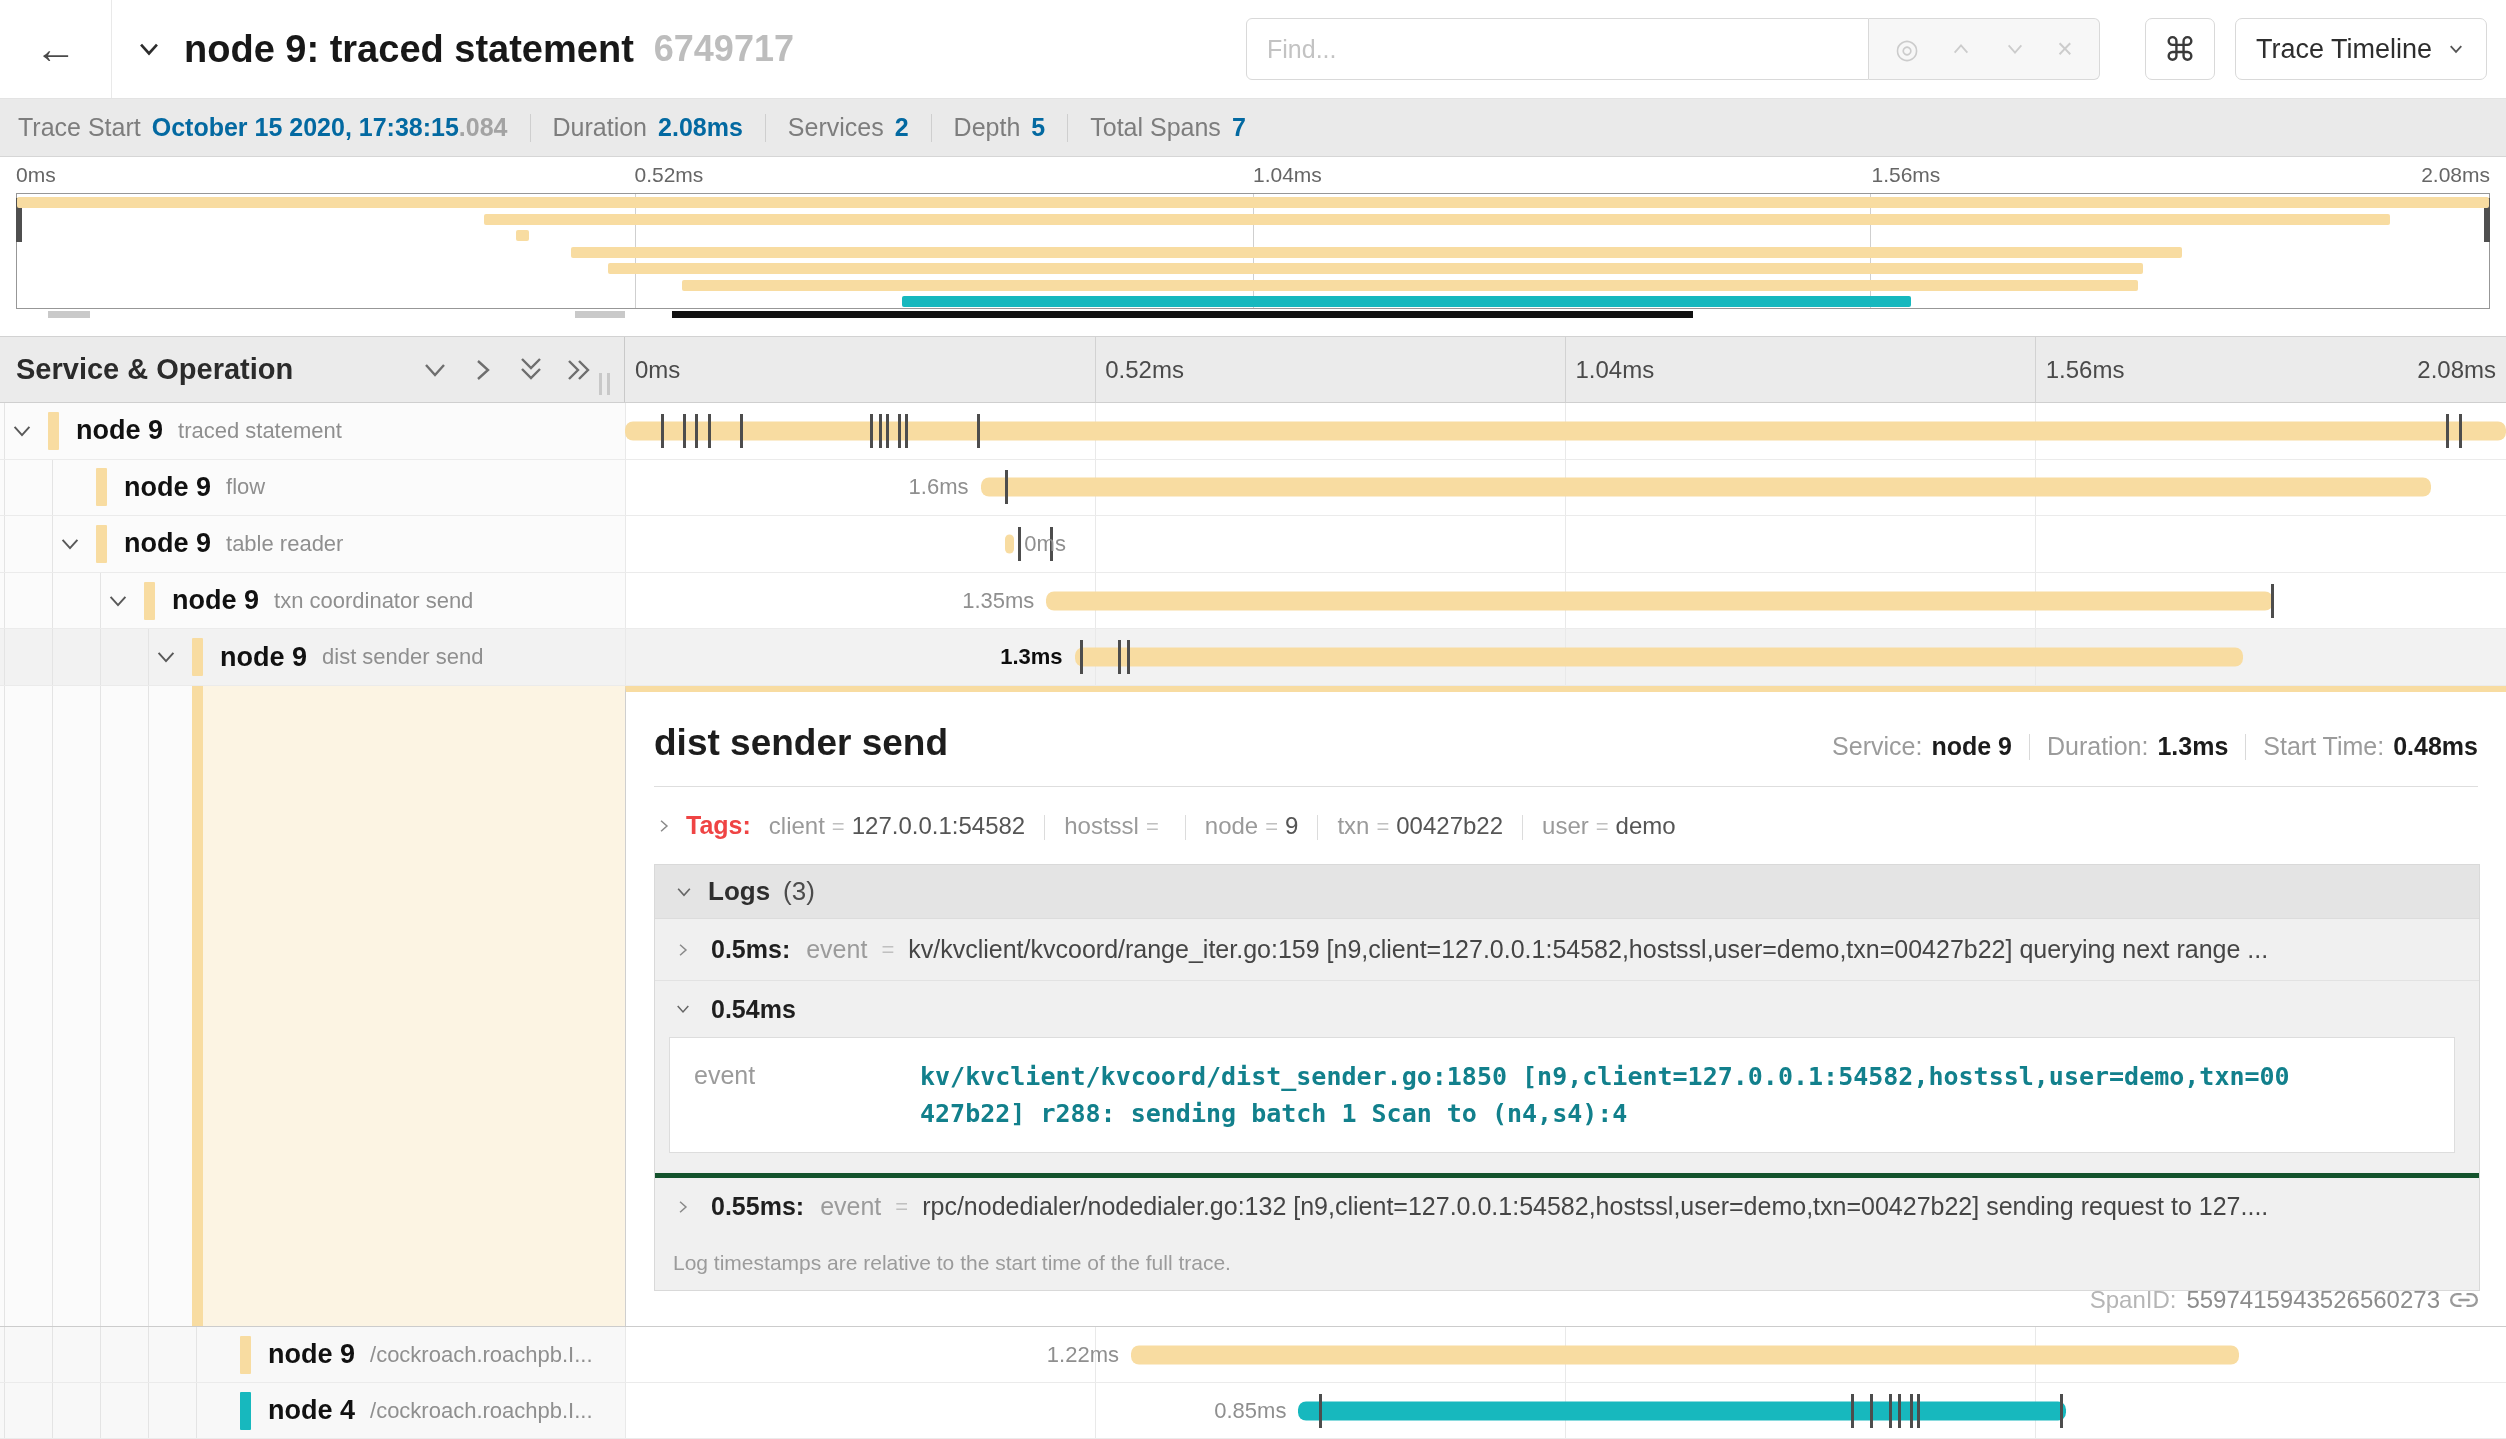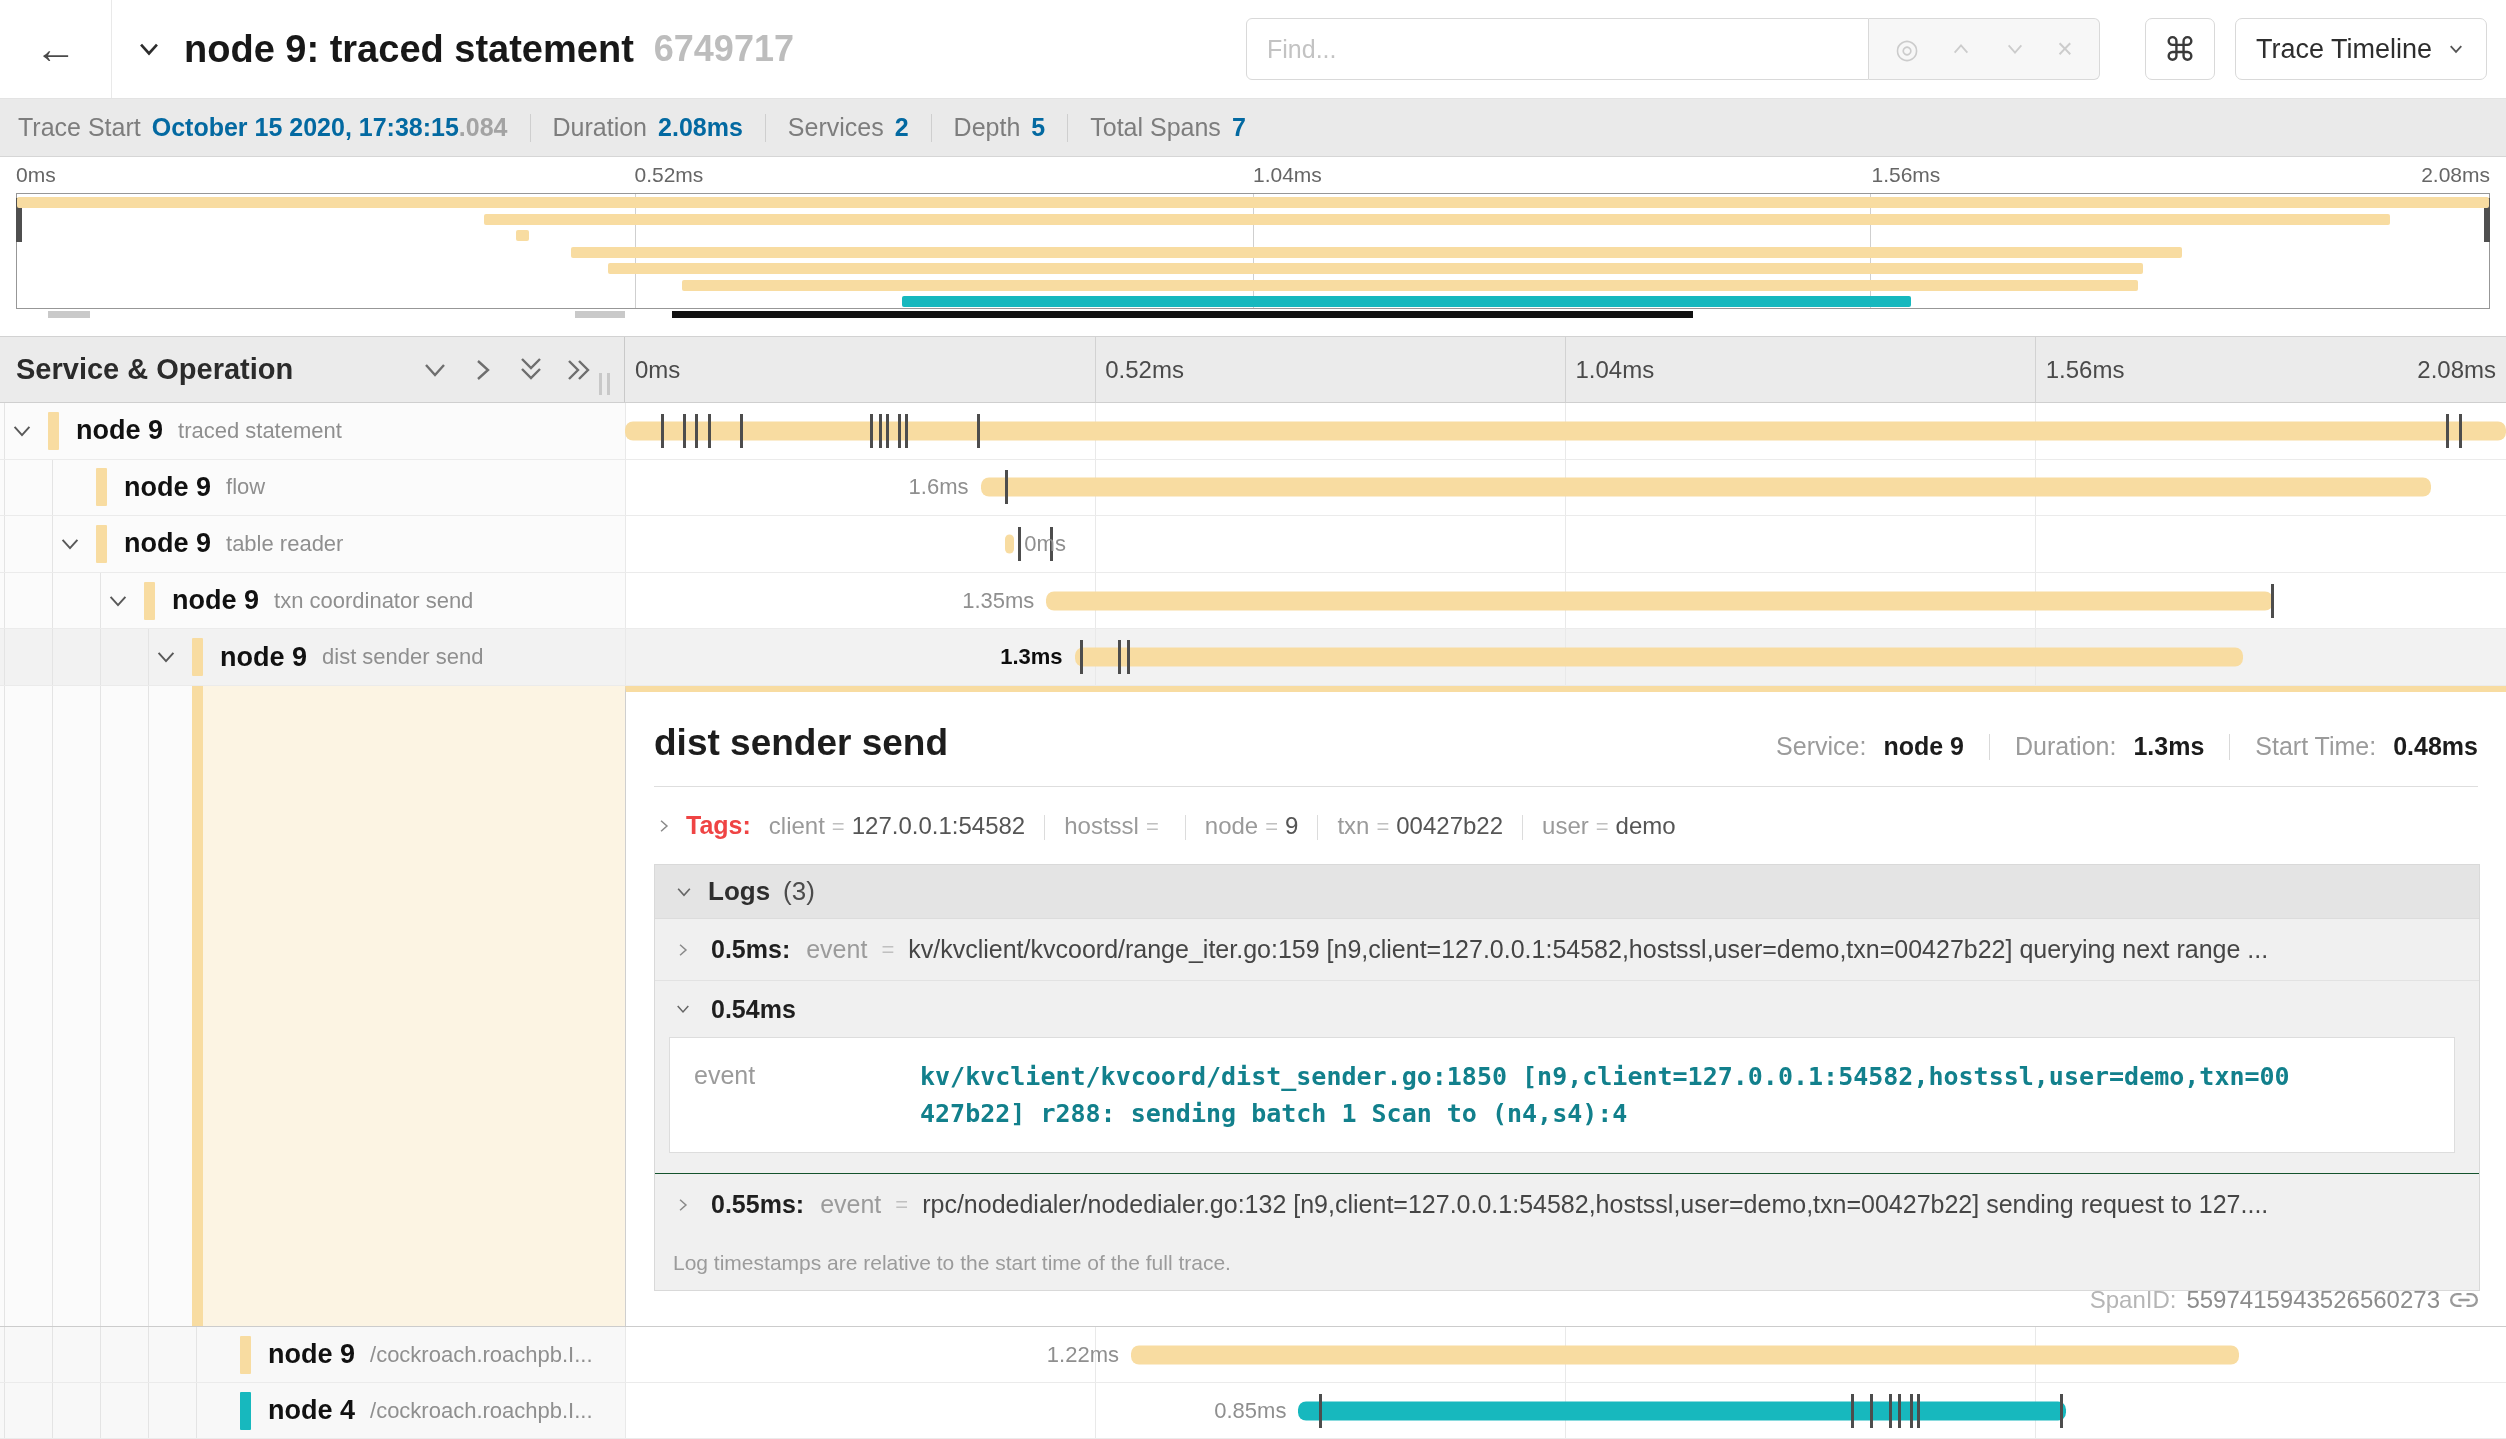--- a/index.html
+++ b/index.html
@@ -99,41 +99,41 @@
   
   .detail-region { position:absolute; top:686px; left:0; right:0; height:641px;
     border-bottom:1px solid #cccccc; background:#fff; }
   .dl-white { position:absolute; left:0; top:0; width:192px; height:100%; background:#fbfbfb; }
   .dl-stripe { position:absolute; left:192px; top:0; width:11px; height:100%; }
   .dl-cream { position:absolute; left:203px; top:0; width:422px; height:100%; background:#fcf4e3; }
   .dpanel { position:absolute; left:625px; right:0; top:0; height:100%;
     border-top:6px solid #F8DCA1; border-left:1px solid #cfcfcf; background:#fff; }
   .dp-header { display:flex; align-items:baseline; padding:30px 28px 0 28px; }
   .dp-title { font-size:37px; font-weight:bold; color:#1d1d1d; }
-  .dp-meta { margin-left:auto; display:flex; align-items:center; font-size:25px; white-space:nowrap;gap:8px; }
+  .dp-meta { margin-left:auto; display:flex; align-items:center; font-size:25px; white-space:nowrap; }
   .dp-meta .m-label { color:#9b9b9b; margin-right:9px; }
   .dp-meta .m-value { color:#1c1c1c; font-weight:bold; }
   .dp-meta .m-sep { width:1px; height:26px; background:#d9d9d9; margin:0 17px; }
   .dp-divider { margin:22px 28px 0 28px; border-bottom:1px solid #dedede; }
   .tags-row { margin:24px 28px 0 28px; display:flex; align-items:center; font-size:24px; white-space:nowrap; }
   .tags-title { font-size:25px; font-weight:bold; color:#ef4444; margin-left:12px; }
   .tag-key { color:#9a9a9a; }
   .tag-eq { color:#c0c0c0; margin:0 7px; font-size:22px; }
   .tag-val { color:#555; }
   .tag-sep { width:1px; height:25px; background:#dcdcdc; margin:0 19px; display:inline-block; }
   .tags-items { display:flex; align-items:flex-end; margin-left:18px; }
 
   .logs-box { margin:24px 26px 0 28px; border:1px solid #d9d9d9; background:#f0f0f0; }
   .logs-header { height:54px; display:flex; align-items:center; gap:13px; padding-left:18px;
     background:#e4e4e4; border-bottom:1px solid #dcdcdc; cursor:pointer; }
   .logs-title { font-size:26px; font-weight:bold; color:#2e2e2e; }
   .logs-count { font-size:26px; color:#4c4c4c; }
   .log-row { height:62px; display:flex; align-items:center; gap:10px; padding:0 18px; overflow:hidden; cursor:pointer; }
   .log-row.bordered { border-bottom:1px solid #e2e2e2; }
-  .log-row.bordertop { border-top:1px solid #14532d; }
+  .log-row.bordertop { border-top:5px solid #14532d; }
   .log-time { font-size:25px; font-weight:bold; color:#1f1f1f; margin:0 6px 0 8px; }
   .log-key { font-size:25px; color:#9b9b9b; }
   .log-eq { font-size:22px; color:#c0c0c0; margin:0 4px; }
   .log-val { font-size:25px; color:#454545; white-space:nowrap; overflow:hidden; flex:1; }
   .log-exp-header { height:56px; display:flex; align-items:center; gap:10px; padding:0 18px; cursor:pointer; }
   .ev-box { margin:0 24px 20px 14px; background:#fff; border:1px solid #ddd;
     display:flex; padding:20px 24px; }
   .ev-key { width:226px; flex:none; font-size:25px; color:#9b9b9b; padding-top:3px; }
   .ev-val { font-family:"DejaVu Sans Mono", monospace; font-size:25px; font-weight:bold;
     color:#12808C; line-height:37px; max-width:1374px; word-break:break-all; white-space:pre-wrap; }

